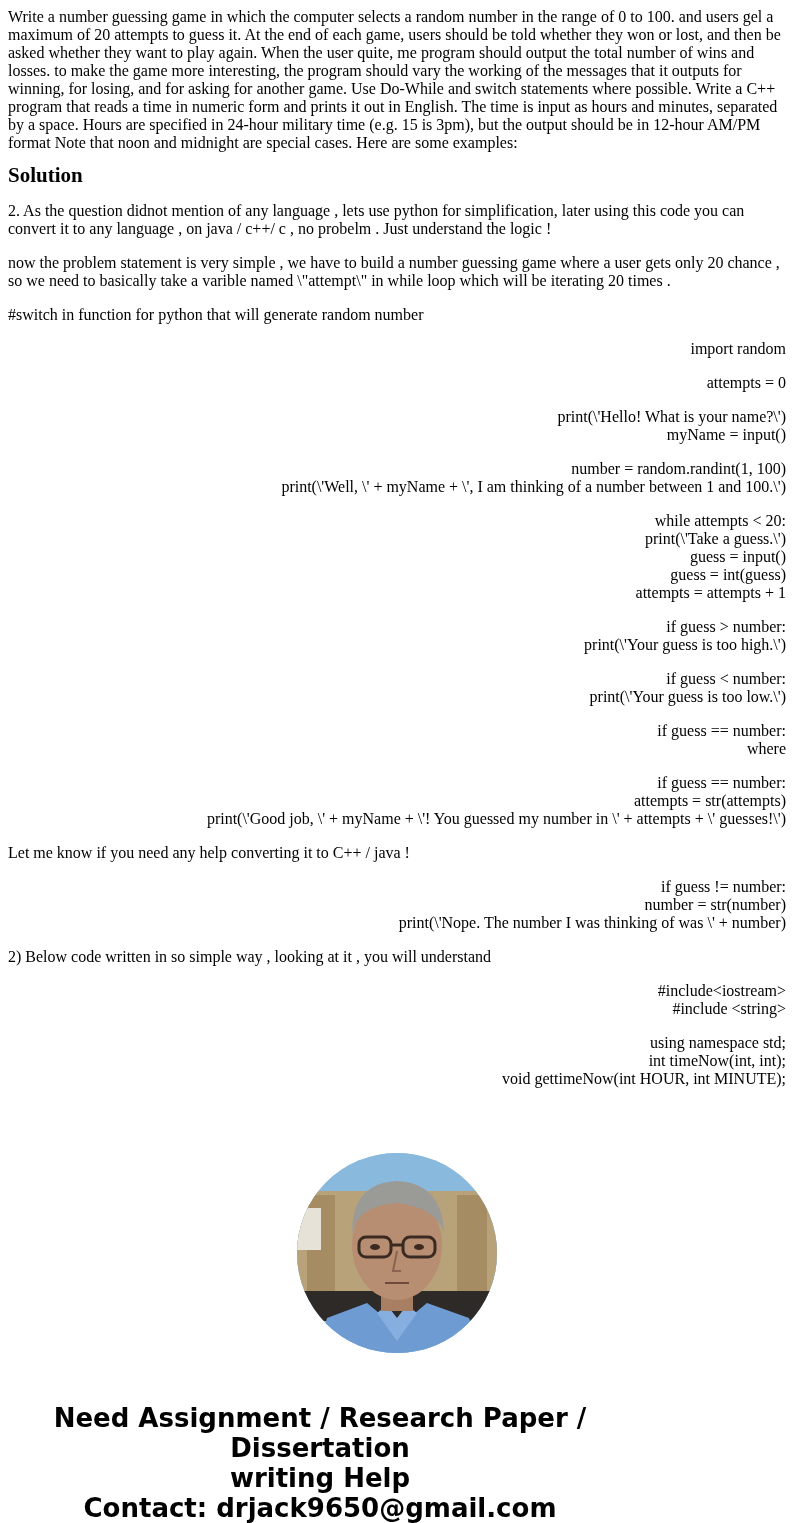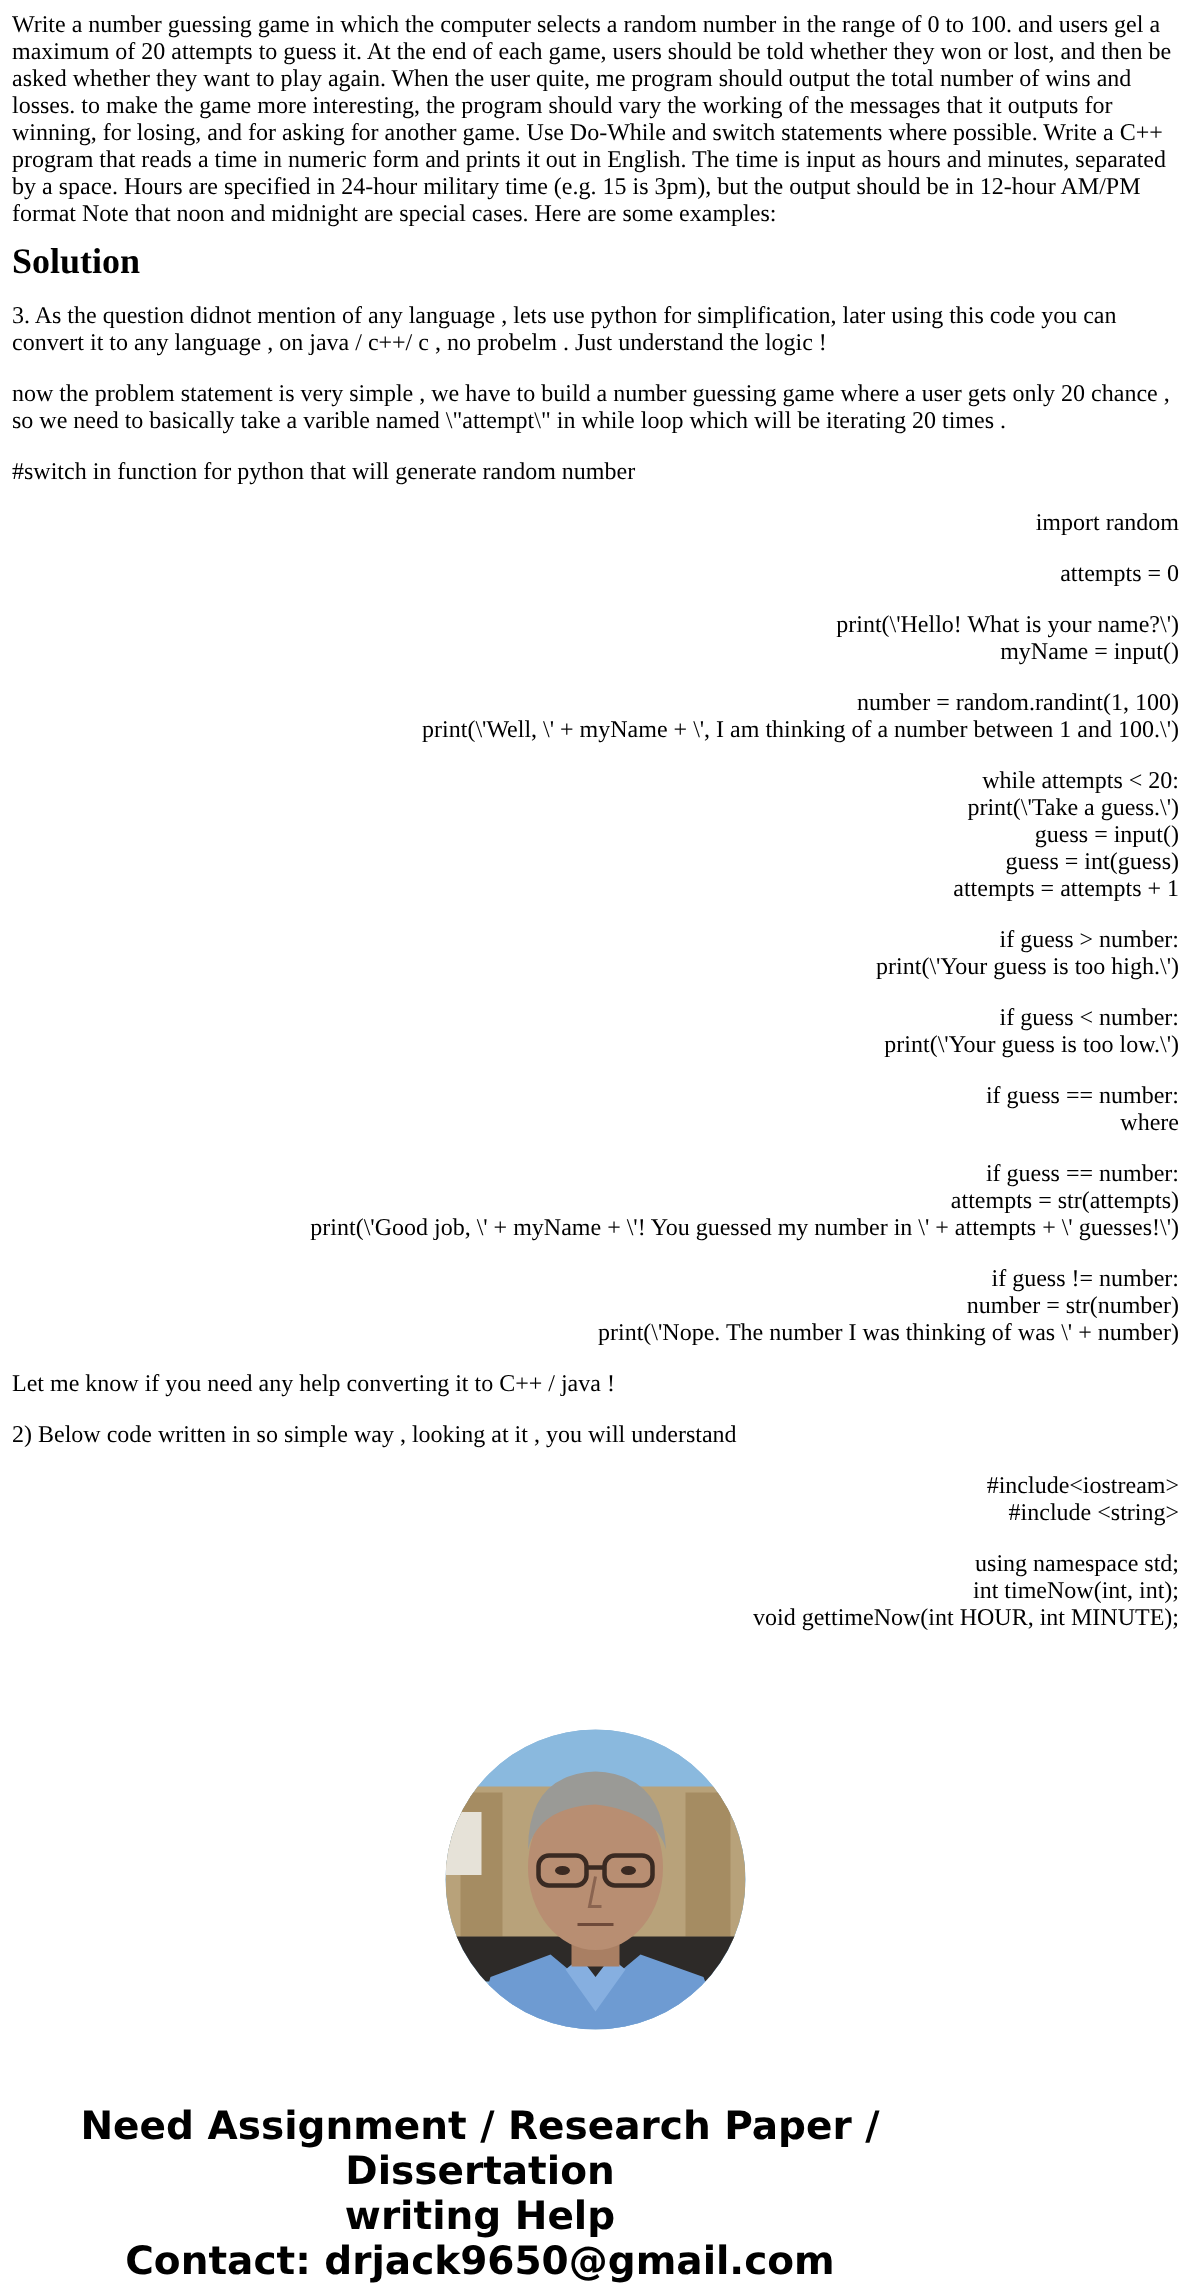--- a/index.html
+++ b/index.html
@@ -13,21 +13,21 @@
       color: #000000;
       line-height: 18px;
     }
     .content { padding: 0 8px; }
     .question {
       margin: 8px 0 0 0;
       line-height: 18px;
     }
     .heading {
       font-weight: bold;
-      font-size: 24px;
+      font-size: 21px;
       margin: 12px 0 0 0;
       line-height: 22px;
     }
     .para { margin: 16px 0 0 0; }
     .line { display: block; white-space: pre; text-align: right; }
     .avatar-wrap {
       position: absolute;
       left: 297px;
       top: 1153px;
       width: 200px;
@@ -52,21 +52,21 @@
     .promo span { display: block; }
   </style>
 </head>
 <body>
 
 <div class="content">
   <p class="question">Write a number guessing game in which the computer selects a random number in the range of 0 to 100. and users gel a maximum of 20 attempts to guess it. At the end of each game, users should be told whether they won or lost, and then be asked whether they want to play again. When the user quite, me program should output the total number of wins and losses. to make the game more interesting, the program should vary the working of the messages that it outputs for winning, for losing, and for asking for another game. Use Do-While and switch statements where possible. Write a C++ program that reads a time in numeric form and prints it out in English. The time is input as hours and minutes, separated by a space. Hours are specified in 24-hour military time (e.g. 15 is 3pm), but the output should be in 12-hour AM/PM format Note that noon and midnight are special cases. Here are some examples:</p>
 
   <h3 class="heading">Solution</h3>
 
-  <p class="para">3. As the question didnot mention of any language , lets use python for simplification, later using this code you can convert it to any language , on java / c++/ c , no probelm . Just understand the logic !</p>
+  <p class="para">2. As the question didnot mention of any language , lets use python for simplification, later using this code you can convert it to any language , on java / c++/ c , no probelm . Just understand the logic !</p>
   <p class="para">now the problem statement is very simple , we have to build a number guessing game where a user gets only 20 chance , so we need to basically take a varible named \"attempt\" in while loop which will be iterating 20 times .</p>
   <p class="para">#switch in function for python that will generate random number</p>
 
   <p class="para">
     <span class="line">import random</span>
   </p>
   <p class="para">
     <span class="line">attempts = 0</span>
   </p>
   <p class="para">
@@ -94,27 +94,27 @@
   </p>
   <p class="para">
     <span class="line">   if guess == number:</span>
     <span class="line">where</span>
   </p>
   <p class="para">
     <span class="line">if guess == number:</span>
     <span class="line">attempts = str(attempts)</span>
     <span class="line">print(\'Good job, \' + myName + \'! You guessed my number in \' + attempts + \' guesses!\')</span>
   </p>
+  <p class="para">Let me know if you need any help converting it to C++ / java !</p>
+
   <p class="para">
     <span class="line">if guess != number:</span>
     <span class="line">number = str(number)</span>
     <span class="line">print(\'Nope. The number I was thinking of was \' + number)</span>
   </p>
-
-  <p class="para">Let me know if you need any help converting it to C++ / java !</p>
   <p class="para">2) Below code written in so simple way , looking at it , you will understand</p>
 
   <p class="para">
     <span class="line">#include&lt;iostream&gt;</span>
     <span class="line">#include &lt;string&gt;</span>
   </p>
   <p class="para">
     <span class="line">   using namespace std;</span>
     <span class="line">int timeNow(int, int);</span>
     <span class="line">void gettimeNow(int HOUR, int MINUTE);</span>

